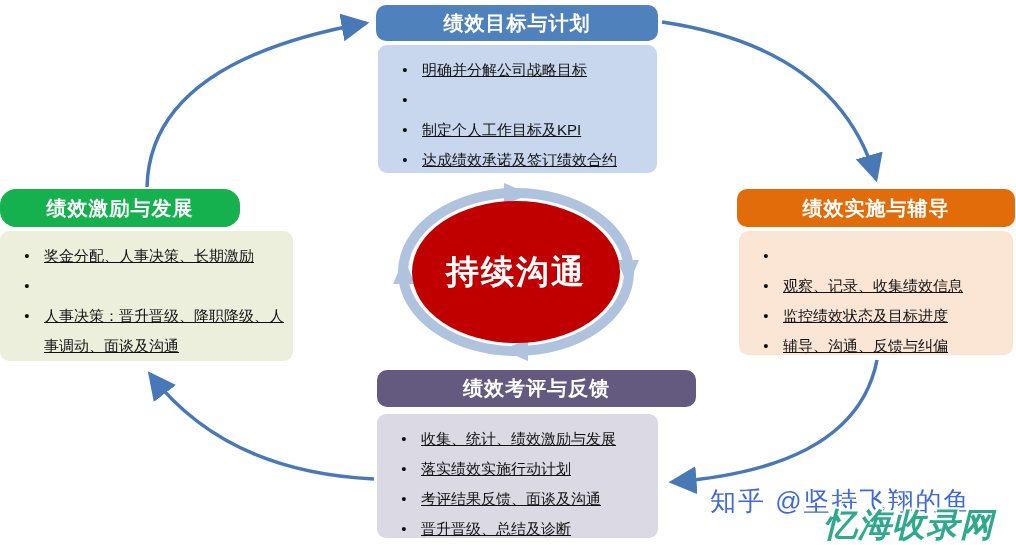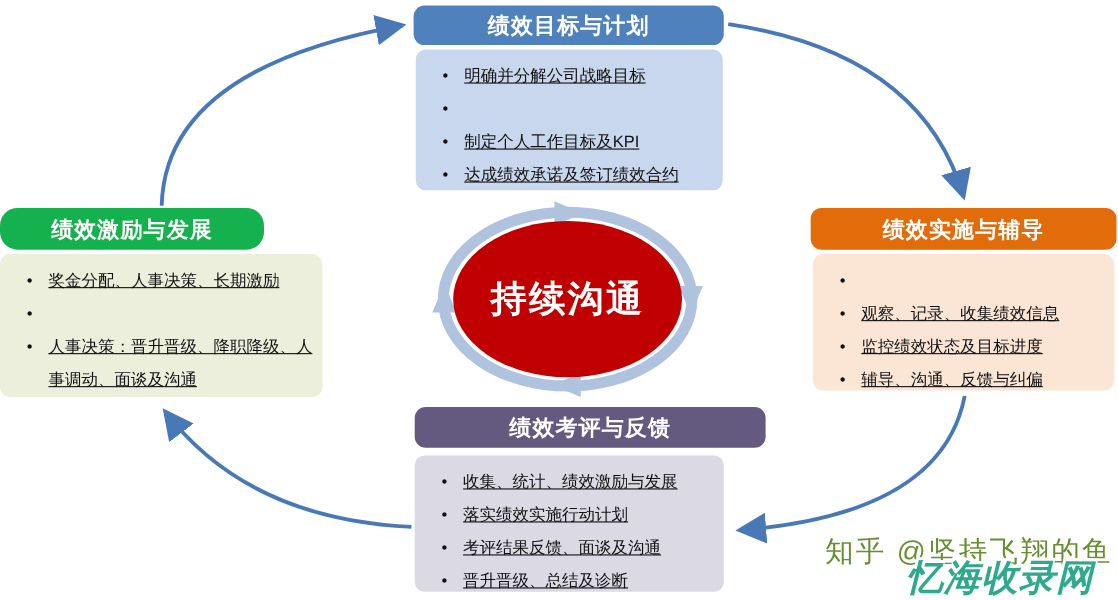--- a/index.html
+++ b/index.html
@@ -28,22 +28,22 @@
   #box-left-title  {left:0px;  top:189px;width:240px;height:38px;background:#16b14f;border-radius:16px;}
   #box-left-body   {left:0px;  top:231px;width:293px;height:130px;background:#ebefdb;}
   #box-bottom-title{left:377px;top:370px;width:319px;height:37px;background:#64597e;}
   #box-bottom-body {left:377px;top:414px;width:281px;height:124px;background:#dbd9e4;}
   #center-label{
     position:absolute;z-index:3;left:413px;top:202px;width:206px;height:140px;
     display:flex;align-items:center;justify-content:center;
     color:#ffffff;font-size:33px;font-weight:bold;letter-spacing:2px;
   }
   #wm-zhihu{
-    position:absolute;z-index:4;left:750px;top:484px;
-    font-size:26px;color:#4d7c0f;opacity:.85;letter-spacing:2px;white-space:nowrap;
+    position:absolute;z-index:4;left:710px;top:484px;
+    font-size:26px;color:#1d4ed8;opacity:.85;letter-spacing:2px;white-space:nowrap;
   }
   #wm-site{
     position:absolute;z-index:5;left:824px;top:503px;
     font-size:33px;font-weight:bold;font-style:italic;color:#2ea98b;
     letter-spacing:1px;white-space:nowrap;
     text-shadow:-2px -2px 0 #fff,2px -2px 0 #fff,-2px 2px 0 #fff,2px 2px 0 #fff;
   }
 </style>
 </head>
 <body>

